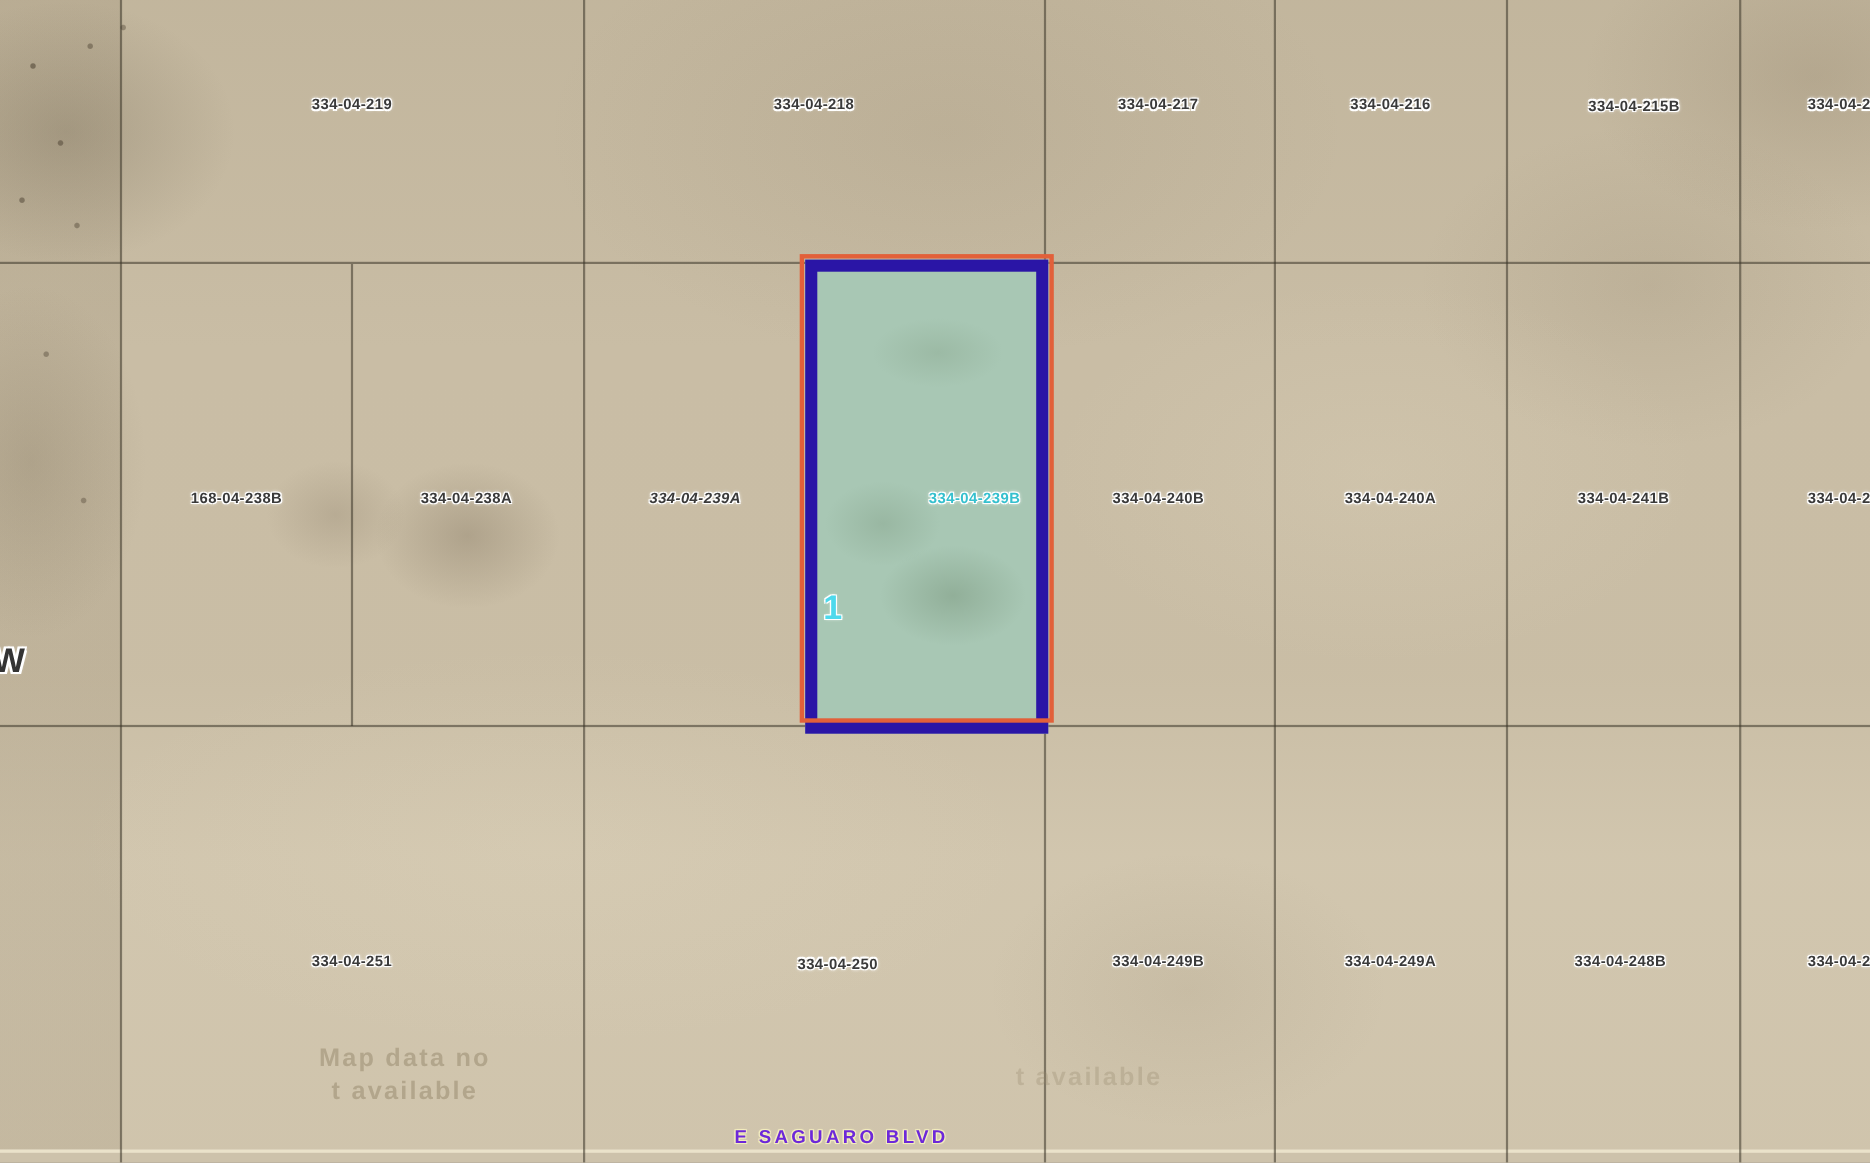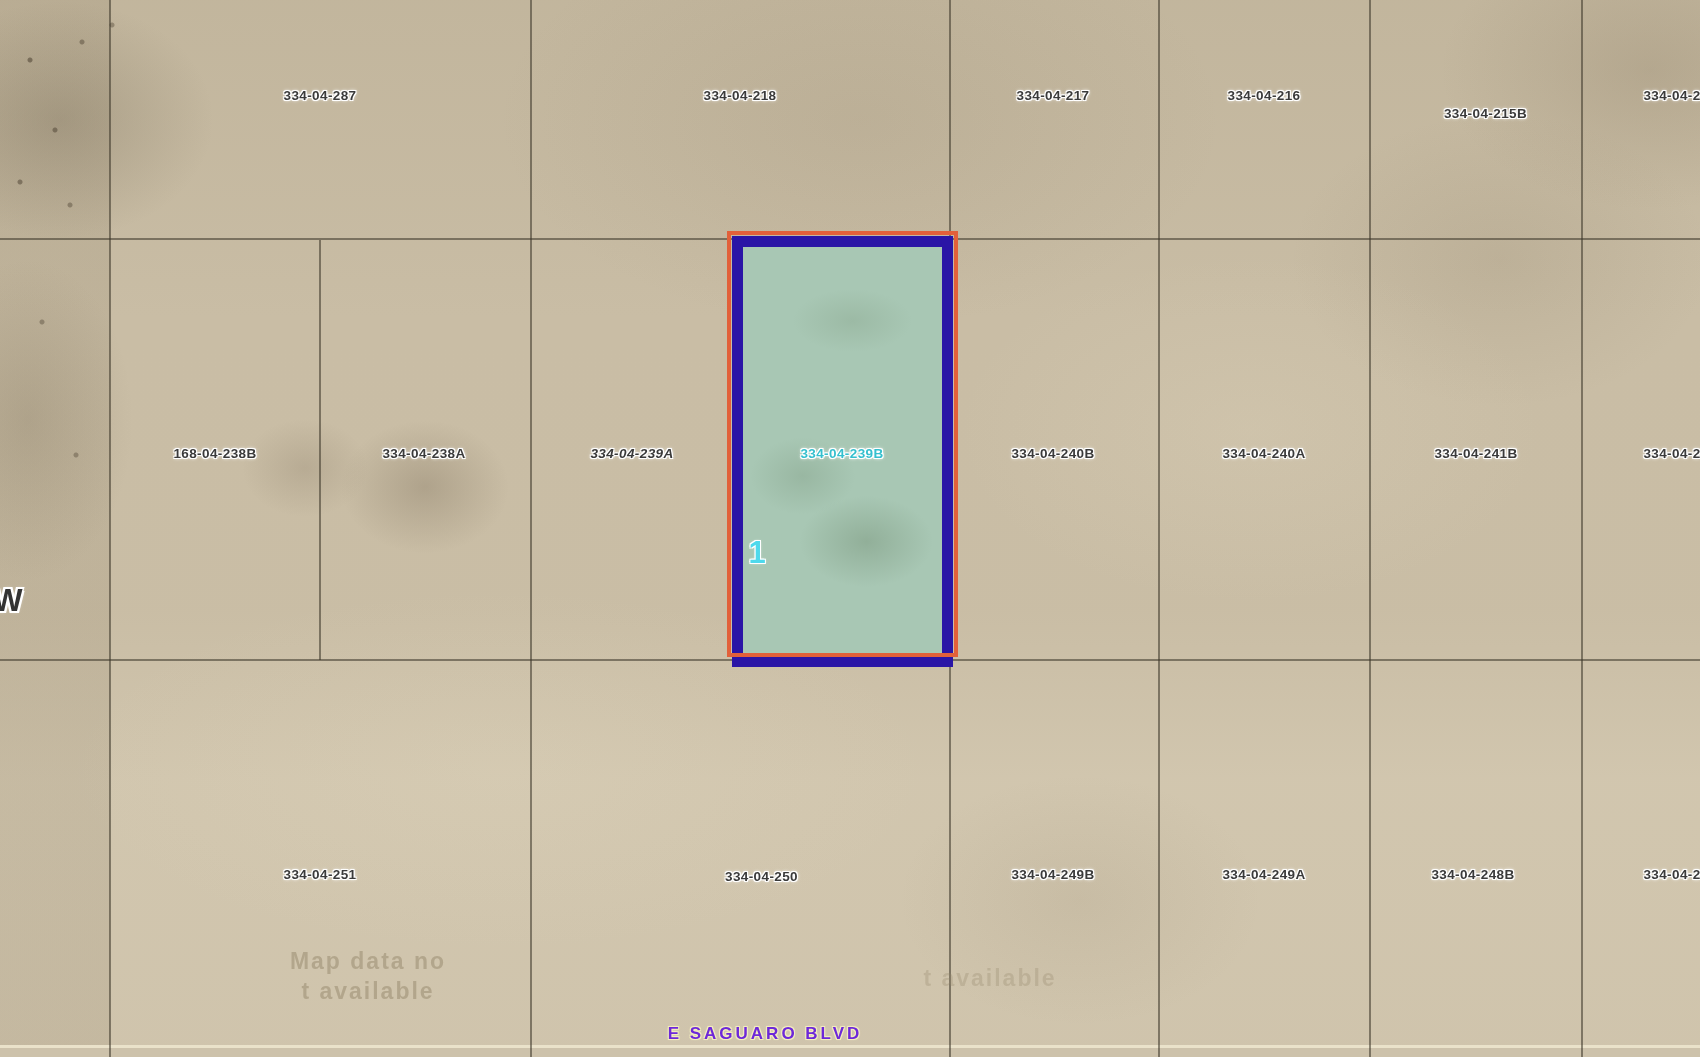--- a/index.html
+++ b/index.html
@@ -38,21 +38,21 @@
   }
   .vline{position:absolute;width:2px;margin-left:-1px;background:rgba(58,52,40,.55);z-index:2;}
   .hline{position:absolute;height:2px;margin-top:-1px;background:rgba(58,52,40,.55);z-index:2;}
   .road{position:absolute;left:0;width:100%;background:#cdc2ab;border-top:3px solid #eae2ca;z-index:1;}
   .plabel{
     position:absolute;transform:translate(-50%,-50%);
     font-size:13.5px;font-weight:bold;letter-spacing:.4px;white-space:nowrap;
     color:#3a3a3a;z-index:6;
     text-shadow:-1px -1px 0 #fff,1px -1px 0 #fff,-1px 1px 0 #fff,1px 1px 0 #fff,0 0 3px #fff,0 0 4px #fff;
   }
-  .plabel.selected{color:#35c0ce;}
+  .plabel.selected{color:#35c0ce;margin-left:44px;}
   .sel-blue{
     position:absolute;z-index:3;box-sizing:border-box;
     border:11px solid #2a15a6;
     background-color:#a8c7b4;
     background-image:
       radial-gradient(ellipse 95px 65px at 62% 72%, rgba(118,146,120,.45), transparent 70%),
       radial-gradient(ellipse 75px 55px at 30% 56%, rgba(118,146,120,.30), transparent 70%),
       radial-gradient(ellipse 85px 45px at 55% 18%, rgba(128,156,130,.30), transparent 70%);
   }
   .sel-orange{position:absolute;z-index:5;box-sizing:border-box;border:4px solid #e2603a;pointer-events:none;}
@@ -95,25 +95,25 @@
   <div class="street" style="left: 765px; top: 1034px;">E SAGUARO BLVD</div>
 <div class="vline" style="left: 110px; top: 0px; height: 1057px;"></div>
     <div class="vline" style="left: 320px; top: 240px; height: 420px;"></div>
     <div class="vline" style="left: 531px; top: 0px; height: 1057px;"></div>
     <div class="vline" style="left: 950px; top: 0px; height: 1057px;"></div>
     <div class="vline" style="left: 1159px; top: 0px; height: 1057px;"></div>
     <div class="vline" style="left: 1370px; top: 0px; height: 1057px;"></div>
     <div class="vline" style="left: 1582px; top: 0px; height: 1057px;"></div>
     <div class="hline" style="top: 239px; left: 0px; width: 1700px;"></div>
     <div class="hline" style="top: 660px; left: 0px; width: 1700px;"></div>
-    <div class="plabel" style="left: 320px; top: 95px;">334-04-287</div>
+    <div class="plabel" style="left: 320px; top: 95px;">334-04-219</div>
     <div class="plabel" style="left: 740px; top: 95px;">334-04-218</div>
     <div class="plabel" style="left: 1053px; top: 95px;">334-04-217</div>
     <div class="plabel" style="left: 1264px; top: 95px;">334-04-216</div>
-    <div class="plabel" style="left: 1476px; top: 113px; padding-left: 19px;">334-04-215B</div>
+    <div class="plabel" style="left: 1476px; top: 96px; padding-left: 19px;">334-04-215B</div>
     <div class="plabel" style="left: 1672px; top: 95px;">334-04-2</div>
     <div class="plabel" style="left: 215px; top: 453px;">168-04-238B</div>
     <div class="plabel" style="left: 424px; top: 453px; text-align: right;">334-04-238A</div>
     <div class="plabel" style="left: 632px; top: 453px; font-style: italic;">334-04-239A</div>
     <div class="plabel selected" style="left: 842px; top: 453px;">334-04-239B</div>
     <div class="plabel" style="left: 1053px; top: 453px;">334-04-240B</div>
     <div class="plabel" style="left: 1264px; top: 453px;">334-04-240A</div>
     <div class="plabel" style="left: 1476px; top: 453px;">334-04-241B</div>
     <div class="plabel" style="left: 1672px; top: 453px;">334-04-2</div>
     <div class="plabel" style="left: 320px; top: 874px;">334-04-251</div>

